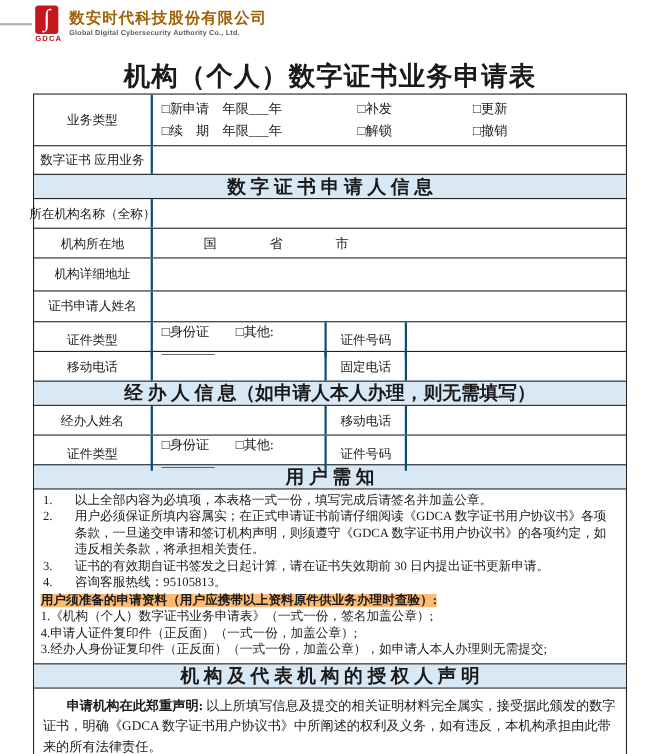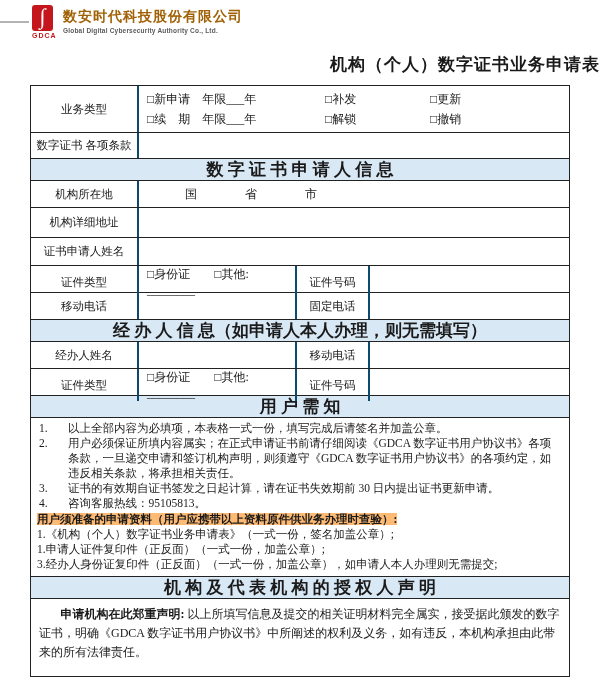--- a/index.html
+++ b/index.html
@@ -15,21 +15,21 @@
     color:#ffffff; font-weight:bold; font-size:22px; line-height:24px; text-align:center; }
   .logo-gdca { font-family:"Liberation Sans",sans-serif; font-size:7px; font-weight:bold;
     color:#c4161c; letter-spacing:1px; margin-top:1px; }
   .logo-text { margin-left:7px; padding-top:3px; }
   .logo-cn { font-family:"Liberation Sans",sans-serif; font-size:14px; font-weight:bold;
     color:#a16207; letter-spacing:1px; }
   .logo-en { font-family:"Liberation Sans",sans-serif; font-size:6.5px; font-weight:bold;
     color:#5a5a5a; margin-top:1px; letter-spacing:.2px; }
 
   
-  .title { text-align:right; font-size:17px; font-weight:bold; letter-spacing:1px; margin-top:3px; }
+  .title { text-align:center; font-size:24px; font-weight:bold; letter-spacing:1px; margin-top:3px; }
 
   
   .tbl { position:absolute; left:30px; top:85px; width:540px;
     border:1px solid #222222; border-top:1px solid #222222; font-size:12px; }
   .row { display:grid; border-top:1px solid #222222; }
   .row:first-child { border-top:none; }
   .row > div + div { border-left:2px solid #0c4a6e; }
   .cols2 { grid-template-columns:106px 1fr; }
   .cols4 { grid-template-columns:106px 158px 73px 1fr; }
   .lab { display:flex; align-items:center; justify-content:center; text-align:center;
@@ -89,26 +89,30 @@
       </div>
       <div class="biz-line">
         <span class="g1">□续　期　年限___年</span>
         <span class="g2">□解锁</span>
         <span>□撤销</span>
       </div>
     </div>
   </div>
 
   <div class="row cols2 h26">
-    <div class="lab">数字证书 各项条款</div>
+    <div class="lab">数字证书 应用业务</div>
     <div class="val"></div>
   </div>
 
   <div class="sec">数 字 证 书 申 请 人 信 息</div>
 
+  <div class="row cols2 h27">
+    <div class="lab">所在机构名称（全称）</div>
+    <div class="val"></div>
+  </div>
 
   <div class="row cols2 h27">
     <div class="lab">机构所在地</div>
     <div class="val" style="padding-left:46px">国　　　　省　　　　市</div>
   </div>
 
   <div class="row cols2 h30">
     <div class="lab">机构详细地址</div>
     <div class="val"></div>
   </div>
@@ -164,21 +168,21 @@
       <span class="t">证书的有效期自证书签发之日起计算，请在证书失效期前 30 日内提出证书更新申请。</span>
     </div>
     <div class="note">
       <span class="n">4.</span>
       <span class="t">咨询客服热线：95105813。</span>
     </div>
     <div class="mat-head">
       <span>用户须准备的申请资料（用户应携带以上资料原件供业务办理时查验）:</span>
     </div>
     <div class="mat">1.《机构（个人）数字证书业务申请表》（一式一份，签名加盖公章）;</div>
-    <div class="mat">1.申请人证件复印件（正反面）（一式一份，加盖公章）;</div>
+    <div class="mat">4.申请人证件复印件（正反面）（一式一份，加盖公章）;</div>
     <div class="mat">3.经办人身份证复印件（正反面）（一式一份，加盖公章），如申请人本人办理则无需提交;</div>
   </div>
 
   <div class="sec">机 构 及 代 表 机 构 的 授 权 人 声 明</div>
 
   <div class="decl">
     <p><span class="lead">申请机构在此郑重声明:</span><span> 以上所填写信息及提交的相关证明材料完全属实，接受据此颁发的数字证书，明确《GDCA 数字证书用户协议书》中所阐述的权利及义务，如有违反，本机构承担由此带来的所有法律责任。</span></p>
 
   </div>
 

